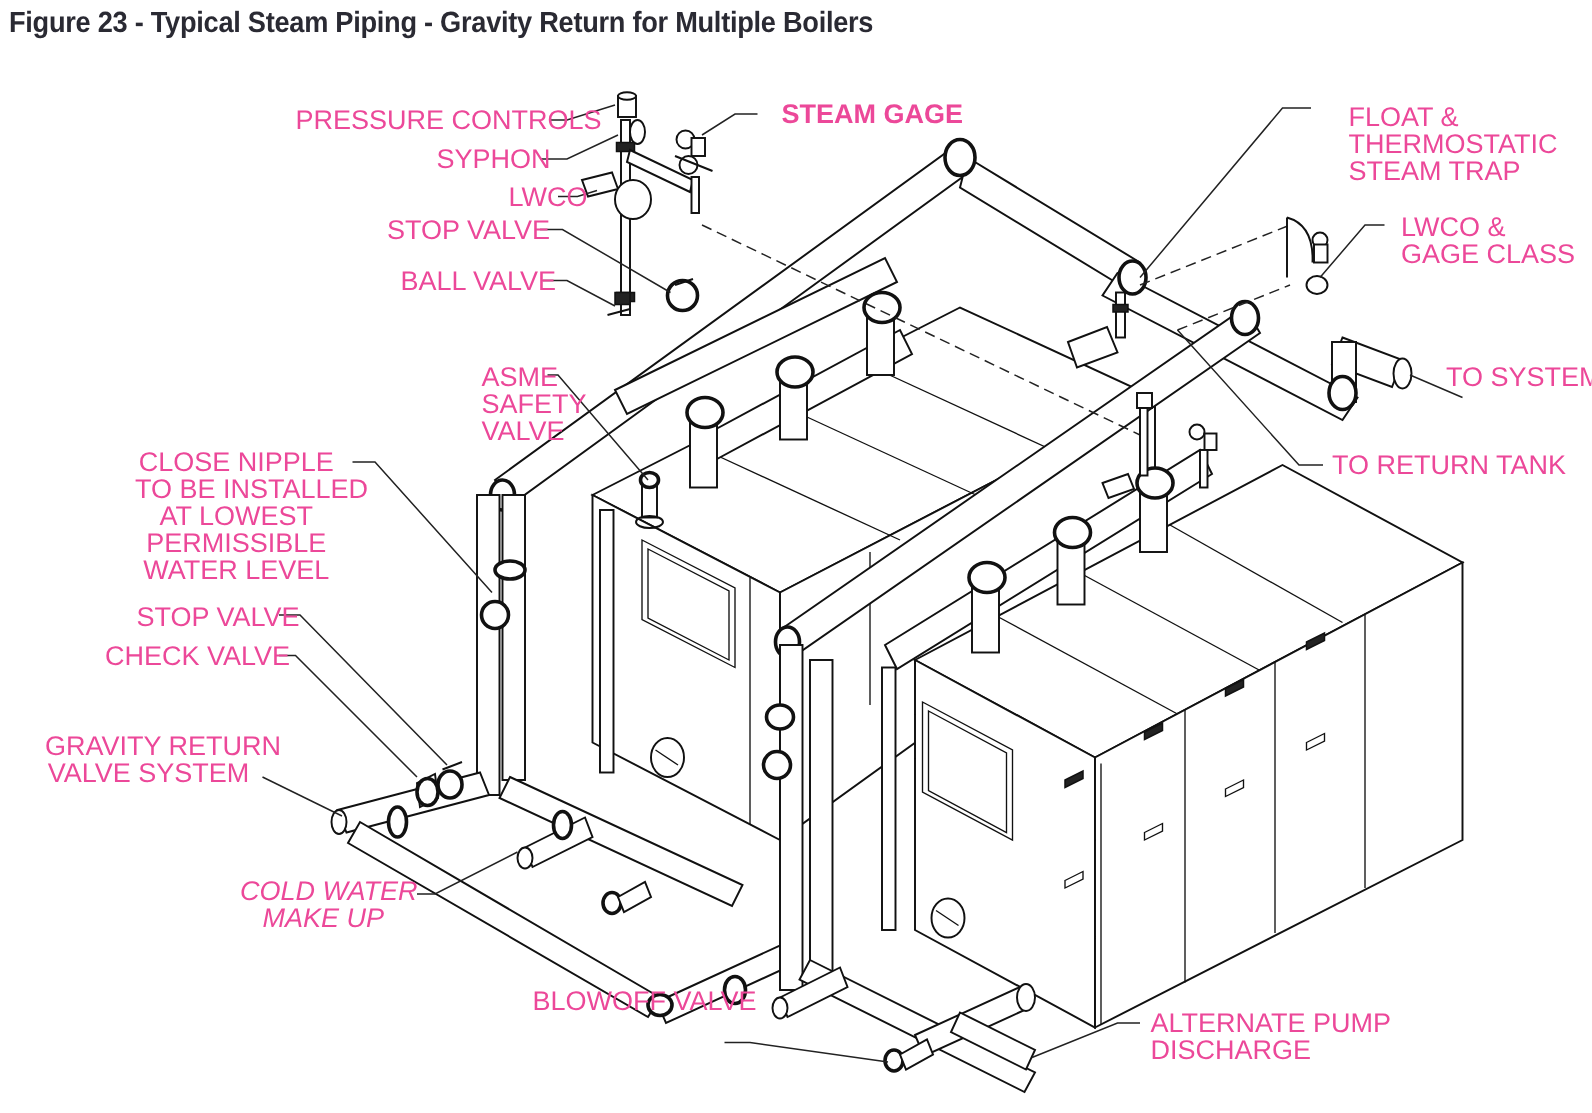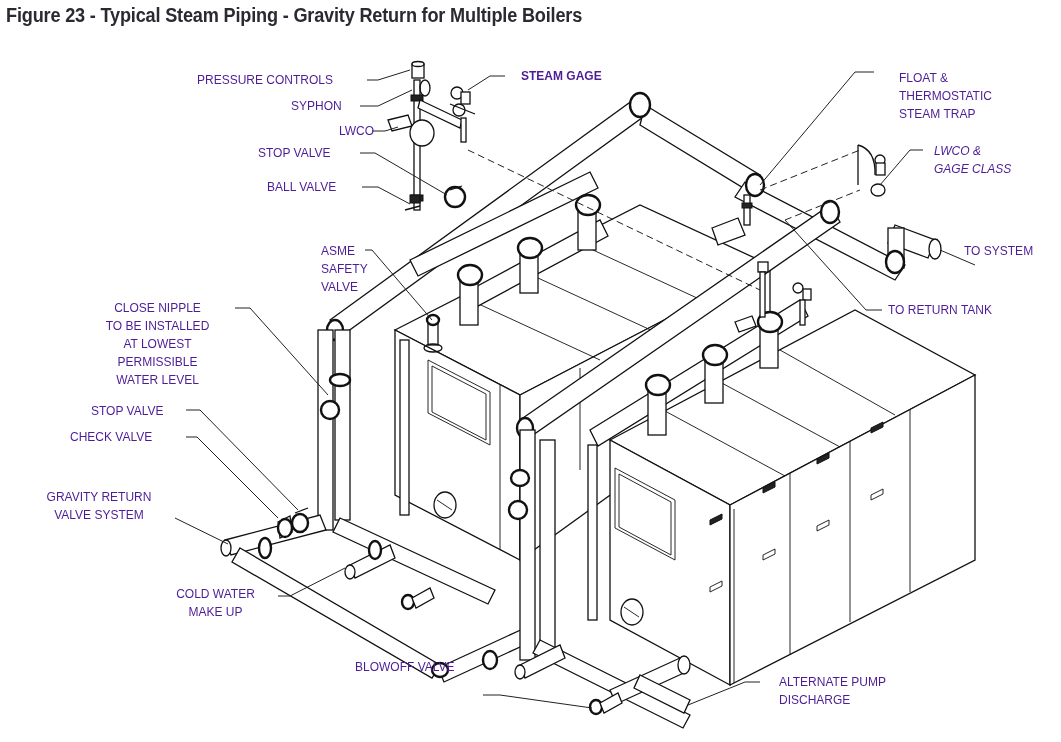--- a/index.html
+++ b/index.html
@@ -1,21 +1,21 @@
 <!DOCTYPE html>
 <html><head>
 <meta charset="utf-8">
 <style>
   html, body { margin: 0; padding: 0; background: #ffffff; }
   body { width: 1061px; height: 742px; position: relative; overflow: hidden;
          font-family: "Liberation Sans", sans-serif; color: #1a1a1a; }
   #fig-title { position: absolute; left: 6px; top: 4px; font-size: 19.5px; font-weight: bold;
                color: #2a2a33; letter-spacing: -0.2px; white-space: nowrap; transform: scaleX(0.93); transform-origin: left top; }
   svg#diagram { position: absolute; left: 0; top: 0; }
-  .lbl { position: absolute; font-size: 12px; line-height: 18px; color: #4c1d95; white-space: nowrap; }
+  .lbl { position: absolute; font-size: 18px; line-height: 18px; color: #ec4899; white-space: nowrap; }
   .r { text-align: center; }
   .line { display: block; }
   svg .pipe { fill: #ffffff; stroke: #111; stroke-width: 1.3; }
   svg .edge { fill: none; stroke: #111; stroke-width: 1.3; }
   svg .thin { fill: none; stroke: #111; stroke-width: 0.9; }
   svg .lead { fill: none; stroke: #222; stroke-width: 1; }
   svg .dash { fill: none; stroke: #222; stroke-width: 1; stroke-dasharray: 7 4; }
   svg .box { fill: #ffffff; stroke: #111; stroke-width: 1.3; }
   svg .dark { fill: #222; stroke: #111; stroke-width: 1; }
   svg .ring { fill: #ffffff; stroke: #111; stroke-width: 2.4; }
@@ -249,21 +249,21 @@
 <div class="lbl" style="left:320px; top:122px;margin-left:19px;">LWCO</div>
 <div class="lbl" style="left:258px; top:144px;">STOP VALVE</div>
 <div class="lbl" style="left:267px; top:178px;">BALL VALVE</div>
 <div class="lbl" style="left:521px; top:67px;font-weight:bold;">STEAM GAGE</div>
 
 <div class="lbl" style="left:886px; top:69px;margin-left:13px;">
   <span class="line">FLOAT &amp;</span>
   <span class="line">THERMOSTATIC</span>
   <span class="line">STEAM TRAP</span>
 </div>
-<div class="lbl" style="left:934px; top:142px;font-style:italic;">
+<div class="lbl" style="left:934px; top:142px;">
   <span class="line">LWCO &amp;</span>
   <span class="line">GAGE CLASS</span>
 </div>
 <div class="lbl" style="left:964px; top:242px;">TO SYSTEM</div>
 <div class="lbl" style="left:888px; top:301px;">TO RETURN TANK</div>
 
 <div class="lbl" style="left:305px; top:242px;margin-left:16px;">
   <span class="line">ASME</span>
   <span class="line">SAFETY</span>
   <span class="line">VALVE</span>
@@ -278,23 +278,23 @@
 </div>
 
 <div class="lbl" style="left:91px; top:402px;">STOP VALVE</div>
 <div class="lbl" style="left:70px; top:428px;">CHECK VALVE</div>
 
 <div class="lbl r" style="left:30px; top:488px; width:138px;">
   <span class="line">GRAVITY RETURN</span>
   <span class="line">VALVE SYSTEM</span>
 </div>
 
-<div class="lbl r" style="left:160px; top:585px; width:111px;">
+<div class="lbl r" style="left:160px; top:585px; width:111px;font-style:italic;">
   <span class="line">COLD WATER</span>
   <span class="line">MAKE UP</span>
 </div>
 
 <div class="lbl" style="left:355px; top:658px;">BLOWOFF VALVE</div>
 
-<div class="lbl" style="left:767px; top:673px;margin-left:12px;">
+<div class="lbl" style="left:767px; top:673px;">
   <span class="line">ALTERNATE PUMP</span>
   <span class="line">DISCHARGE</span>
 </div>
 
 </body></html>

